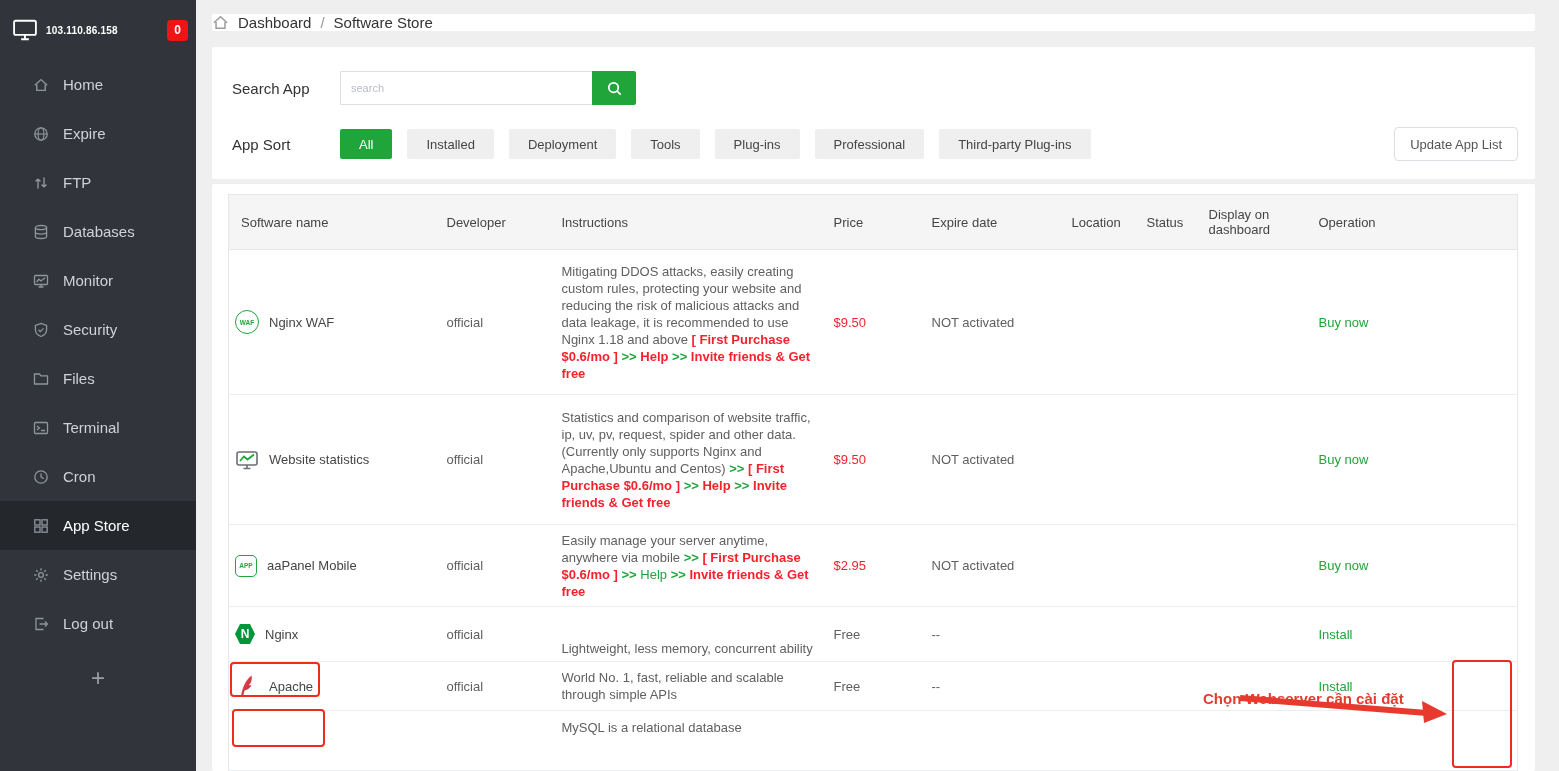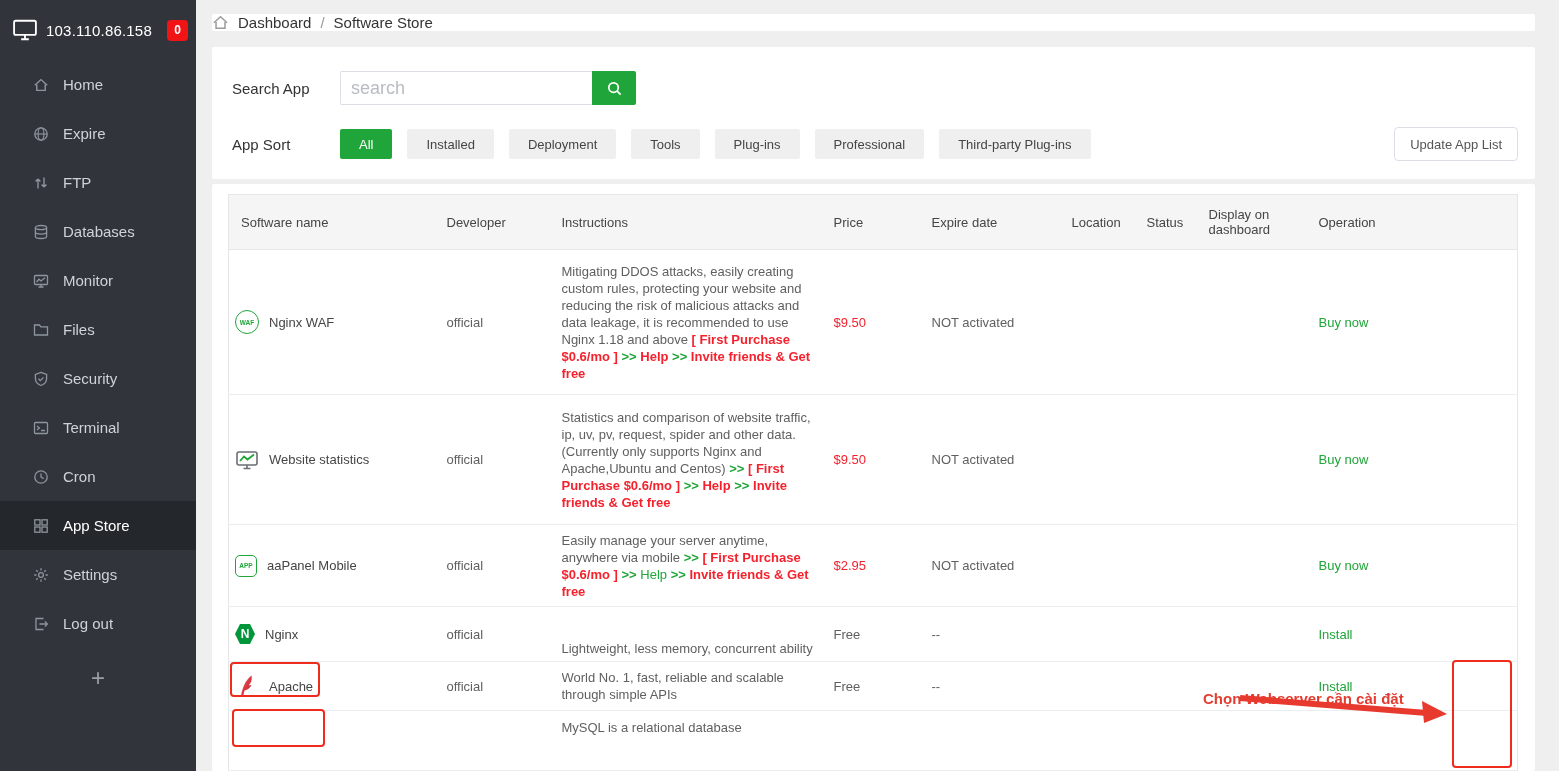--- a/index.html
+++ b/index.html
@@ -5,41 +5,41 @@
 *{margin:0;padding:0;box-sizing:border-box}
 html,body{width:1559px;height:771px;overflow:hidden}
 body{font-family:"Liberation Sans","DejaVu Sans",sans-serif;background:#efefef;position:relative}
 .app{display:flex;width:100%;height:100%}
 
 
 .sidebar{width:196px;background:#31353b;flex-shrink:0;display:flex;flex-direction:column}
 .server-row{height:60px;display:flex;align-items:center;padding:0 8px 0 13px;color:#fff}
 .server-icon{width:24px;height:22px;color:#fff;margin-right:9px}
 .icon svg{width:100%;height:100%;display:block}
-.server-ip{font-size:15px;font-weight:400;letter-spacing:.2px}
+.server-ip{font-size:10px;font-weight:700;letter-spacing:.2px}
 .badge{margin-left:auto;background:#f01414;color:#fff;font-size:12px;min-width:21px;height:21px;padding:0 4px;border-radius:4px;display:flex;align-items:center;justify-content:center;font-weight:700}
 .menu{display:flex;flex-direction:column}
 .menu-item{height:49px;display:flex;align-items:center;padding-left:33px;gap:14px;color:#cfd2d6;font-size:15px;cursor:pointer}
 .menu-item .icon{width:16px;height:16px;color:#8f959d}
 .menu-item.active{background:#24272c;color:#fff}
 .add-btn{margin-top:16px;text-align:center;color:#9aa0a6;font-size:24px;cursor:pointer}
 
 
 .main{flex:1;padding:14px 24px 0 16px;display:flex;flex-direction:column;min-width:0}
 .card{background:#fff;border-radius:2px}
 .breadcrumb{height:58px;display:flex;align-items:center;gap:9px;margin-bottom:16px;font-size:15px;color:#333}
 .bc-home{width:17px;height:17px;color:#9b9b9b}
 .bc-sep{color:#999}
 .bc-item{color:#333;cursor:pointer}
 
 .filters{padding:24px 17px 18px 20px;margin-bottom:5px}
 .filter-row{display:flex;align-items:center}
 .filter-row.second{margin-top:22px}
 .flabel{width:108px;font-size:15px;color:#333;flex-shrink:0}
-.search-input{width:252px;height:34px;border:1px solid #dcdfe6;border-right:none;padding:0 10px;font-size:18px;color:#333;outline:none;border-radius:2px 0 0 2px;font-family:inherit}
+.search-input{width:252px;height:34px;border:1px solid #dcdfe6;border-right:none;padding:0 10px;font-size:11px;color:#333;outline:none;border-radius:2px 0 0 2px;font-family:inherit}
 .search-input::placeholder{color:#b8bcc2}
 .search-btn{width:44px;height:34px;background:#20a53a;border:none;display:flex;align-items:center;justify-content:center;cursor:pointer;border-radius:0 2px 2px 0}
 .search-btn .icon{width:17px;height:17px}
 .tabs{display:flex;align-items:center}
 .tab{height:30px;padding:0 19px;margin-right:15px;background:#efefef;border:none;font-size:13px;color:#454545;cursor:pointer;border-radius:2px;font-family:inherit;white-space:nowrap}
 .tab.active{background:#20a53a;color:#fff}
 .update-btn{margin-left:auto;height:34px;padding:0 15px;background:#fff;border:1px solid #dcdfe6;border-radius:4px;font-size:13px;color:#555;cursor:pointer;font-family:inherit;white-space:nowrap}
 
 
 .table-card{padding:10px 17px 0 16px;flex:1}
@@ -137,33 +137,33 @@
               <rect x="1.5" y="2.5" width="13" height="9" rx="1" fill="none" stroke="currentColor" stroke-width="1.3"></rect>
               <polyline points="3.5,9 6,6.2 8,8 12,4.8" fill="none" stroke="currentColor" stroke-width="1.3"></polyline>
               <path d="M5.5 14h5M8 11.5V14" fill="none" stroke="currentColor" stroke-width="1.3"></path>
             </svg>
           </span>
           <span>Monitor</span>
         </div>
         <div class="menu-item">
           <span class="icon">
             <svg viewBox="0 0 16 16">
-              <path d="M1.5 13V3h5l1.4 1.8h6.6V13z" fill="none" stroke="currentColor" stroke-width="1.3"></path>
-            </svg>
-          </span>
-          <span>Files</span>
-        </div>
-        <div class="menu-item">
-          <span class="icon">
-            <svg viewBox="0 0 16 16">
               <path d="M8 1.4 13.6 3.4v4.2c0 3.4-2.2 5.8-5.6 6.9-3.4-1.1-5.6-3.5-5.6-6.9V3.4z" fill="none" stroke="currentColor" stroke-width="1.3"></path>
               <path d="m5.5 7.8 1.8 1.8 3.2-3.2" fill="none" stroke="currentColor" stroke-width="1.3"></path>
             </svg>
           </span>
           <span>Security</span>
+        </div>
+        <div class="menu-item">
+          <span class="icon">
+            <svg viewBox="0 0 16 16">
+              <path d="M1.5 13V3h5l1.4 1.8h6.6V13z" fill="none" stroke="currentColor" stroke-width="1.3"></path>
+            </svg>
+          </span>
+          <span>Files</span>
         </div>
         <div class="menu-item">
           <span class="icon">
             <svg viewBox="0 0 16 16">
               <rect x="1.5" y="2.5" width="13" height="11" rx="1" fill="none" stroke="currentColor" stroke-width="1.3"></rect>
               <path d="m4 6 2.4 2L4 10M8 10.5h4" fill="none" stroke="currentColor" stroke-width="1.3"></path>
             </svg>
           </span>
           <span>Terminal</span>
         </div>

